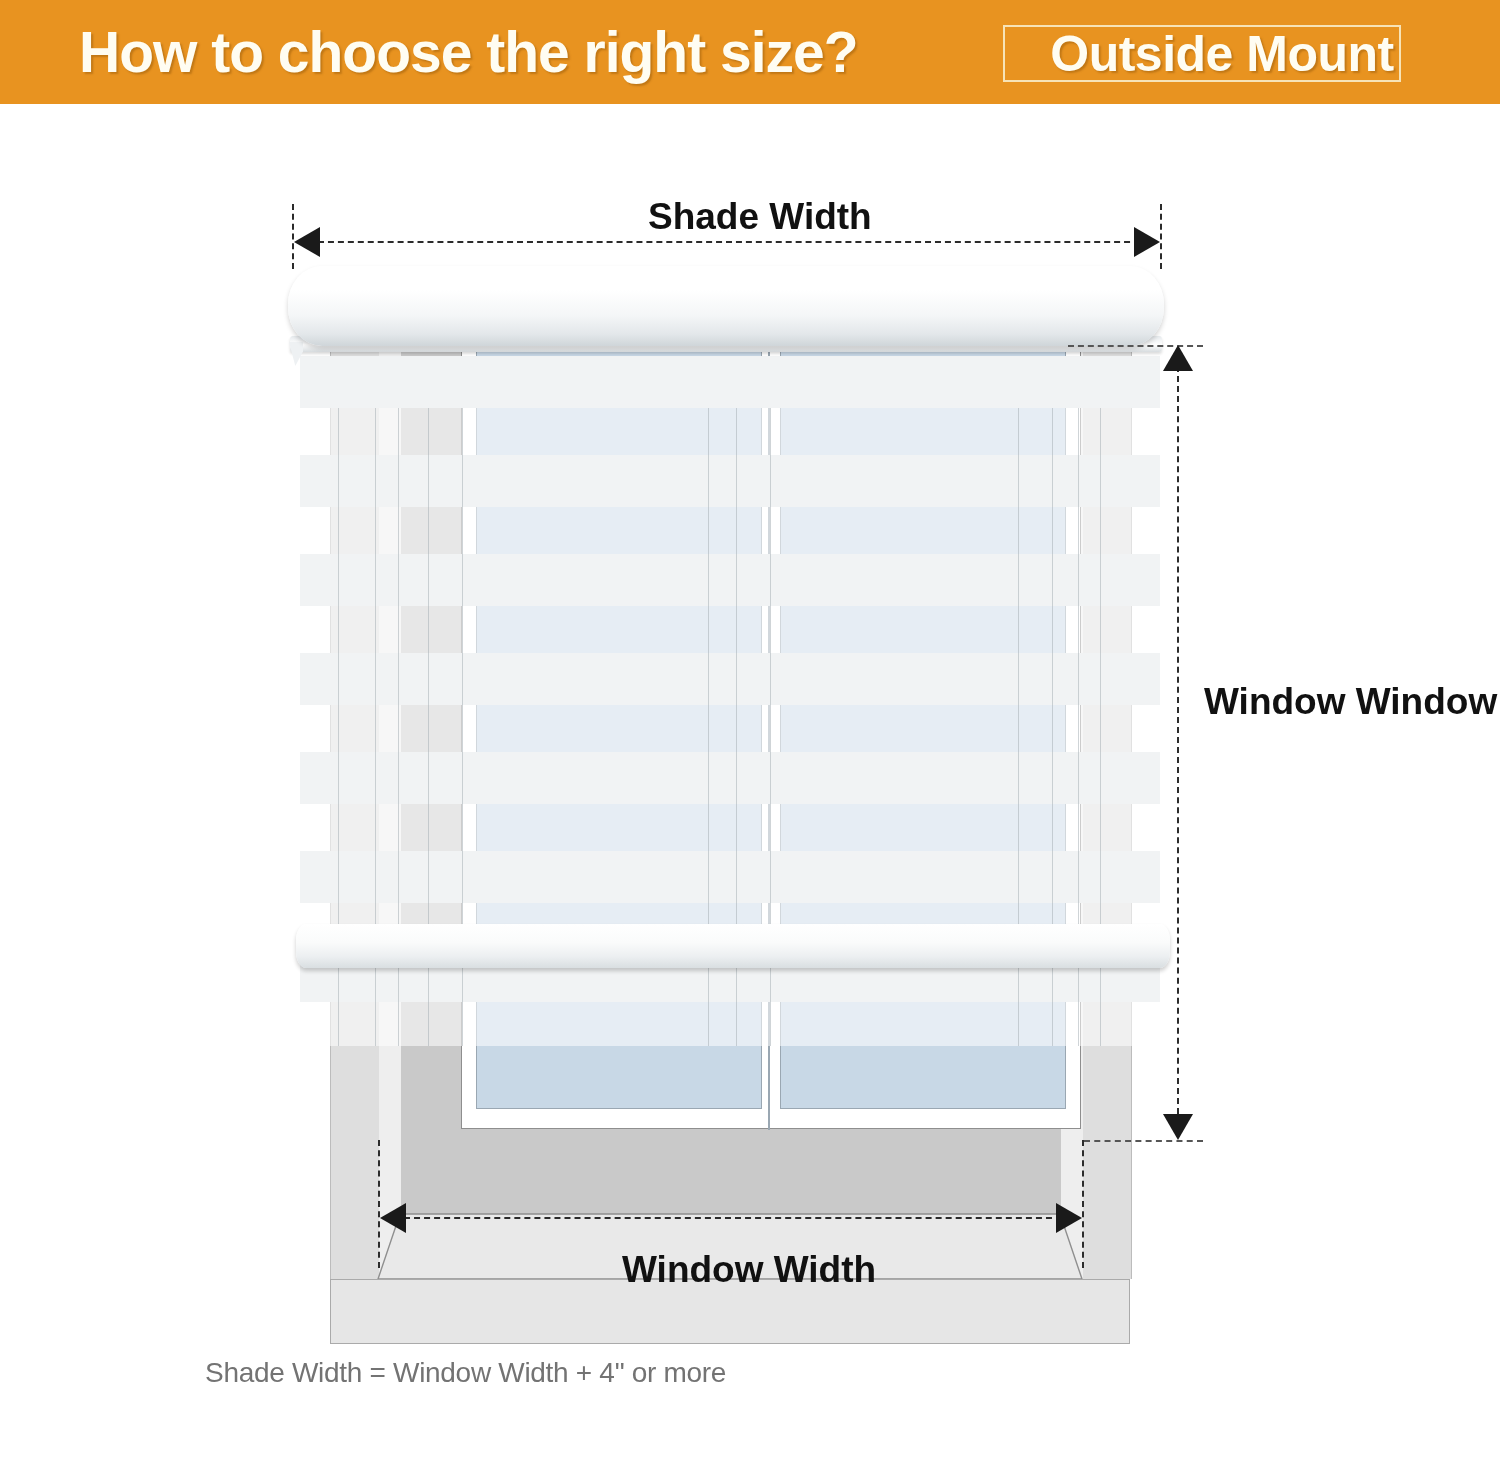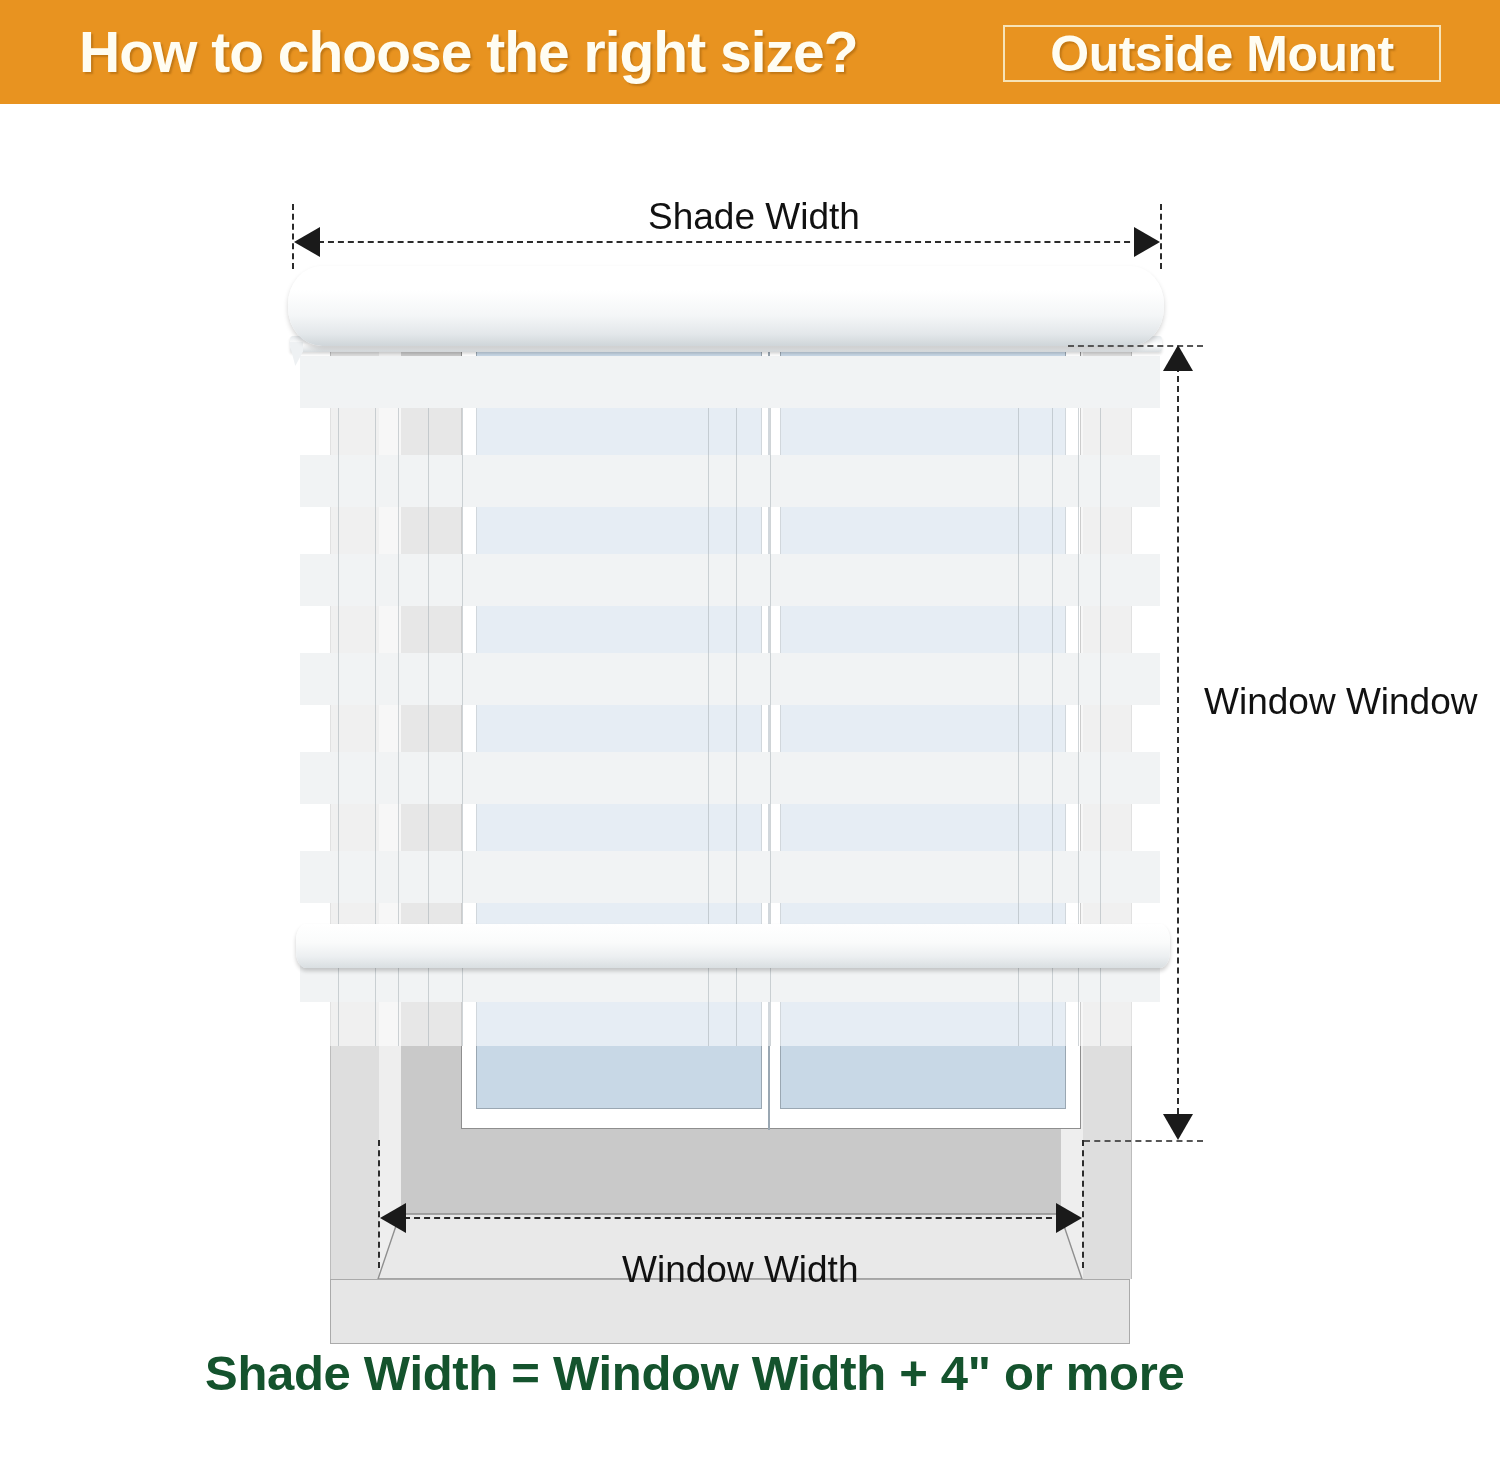--- a/index.html
+++ b/index.html
@@ -6,21 +6,21 @@
   body{width:1500px;height:1459px;position:relative;overflow:hidden;
        font-family:"Liberation Sans",sans-serif;}
 
   
   #header-banner{position:absolute;left:0;top:0;width:1500px;height:104px;
      background:#e89320;}
   #header-title{position:absolute;left:73px;top:21px;
      font-family:"Liberation Sans",sans-serif;font-weight:bold;
      font-size:57px;line-height:62px;color:#fffdf2;letter-spacing:-1px;
      white-space:nowrap;text-shadow:2px 2px 2px rgba(120,70,0,.35);margin-left:6px;}
-  #mount-type-box{position:absolute;left:1003px;top:25px;width:438px;height:57px;
+  #mount-type-box{position:absolute;left:1003px;top:25px;width:398px;height:57px;
      border:2px solid #f7e3b6;box-sizing:border-box;}
   #mount-type-label{position:absolute;left:0;top:-3px;width:434px;height:60px;
      text-align:center;font-weight:bold;font-size:50px;line-height:60px;
      color:#fffdf2;white-space:nowrap;letter-spacing:-.5px;
      text-shadow:2px 2px 2px rgba(120,70,0,.35);}
 
   
   #diagram{position:absolute;left:0;top:104px;width:1500px;height:1230px;}
 
   
@@ -31,21 +31,21 @@
   .arrow{position:absolute;width:0;height:0;}
   .arrow-left{border-top:15px solid transparent;border-bottom:15px solid transparent;
      border-right:26px solid #1a1a1a;}
   .arrow-right{border-top:15px solid transparent;border-bottom:15px solid transparent;
      border-left:26px solid #1a1a1a;}
   .arrow-up{border-left:15px solid transparent;border-right:15px solid transparent;
      border-bottom:26px solid #1a1a1a;}
   .arrow-down{border-left:15px solid transparent;border-right:15px solid transparent;
      border-top:26px solid #1a1a1a;}
 
-  .dim-label{position:absolute;color:#111;font-weight:normal;white-space:nowrap;}
+  .dim-label{position:absolute;color:#111;font-weight:bold;white-space:nowrap;}
 
   
   #window-assembly{position:absolute;left:330px;top:230px;width:800px;height:1010px;}
   #wall-casing{position:absolute;left:0;top:0;width:800px;height:945px;
      background:#dedede;border-left:1px solid #bcbcbc;border-right:1px solid #bcbcbc;}
   #casing-left-inner{position:absolute;left:48px;top:0;width:22px;height:945px;
      background:#eeeeee;}
   #casing-right-inner{position:absolute;left:730px;top:0;width:22px;height:945px;
      background:#eeeeee;}
   #frame-reveal{position:absolute;left:70px;top:0;width:660px;height:880px;
@@ -73,21 +73,21 @@
      border-radius:3px;box-shadow:0 2px 3px rgba(0,0,0,.14);}
   #headrail-tab{position:absolute;left:289px;top:238px;width:14px;height:24px;
      background:#eef1f3;clip-path:polygon(0 0,100% 0,100% 40%,45% 100%);}
   #bottomrail{position:absolute;left:296px;top:820px;width:874px;height:44px;
      border-radius:10px/16px;
      background:linear-gradient(180deg,#ffffff 0%,#fafbfb 42%,#eceff1 74%,#d9dee1 100%);
      box-shadow:0 3px 4px rgba(0,0,0,.20);}
 
   
   #footer-notes{position:absolute;left:205px;top:1345px;width:1200px;}
-  .note-line{font-weight:bold;font-size:49px;line-height:56px;color:#14532d;
+  .note-line{font-weight:normal;font-size:28px;line-height:56px;color:#737373;
      white-space:nowrap;letter-spacing:-.3px;}
 </style>
 </head>
 <body>
 
 <div id="header-banner">
   <div id="header-title">How to choose the right size?</div>
   <div id="mount-type-box">
     <div id="mount-type-label">Outside Mount</div>
   </div>

